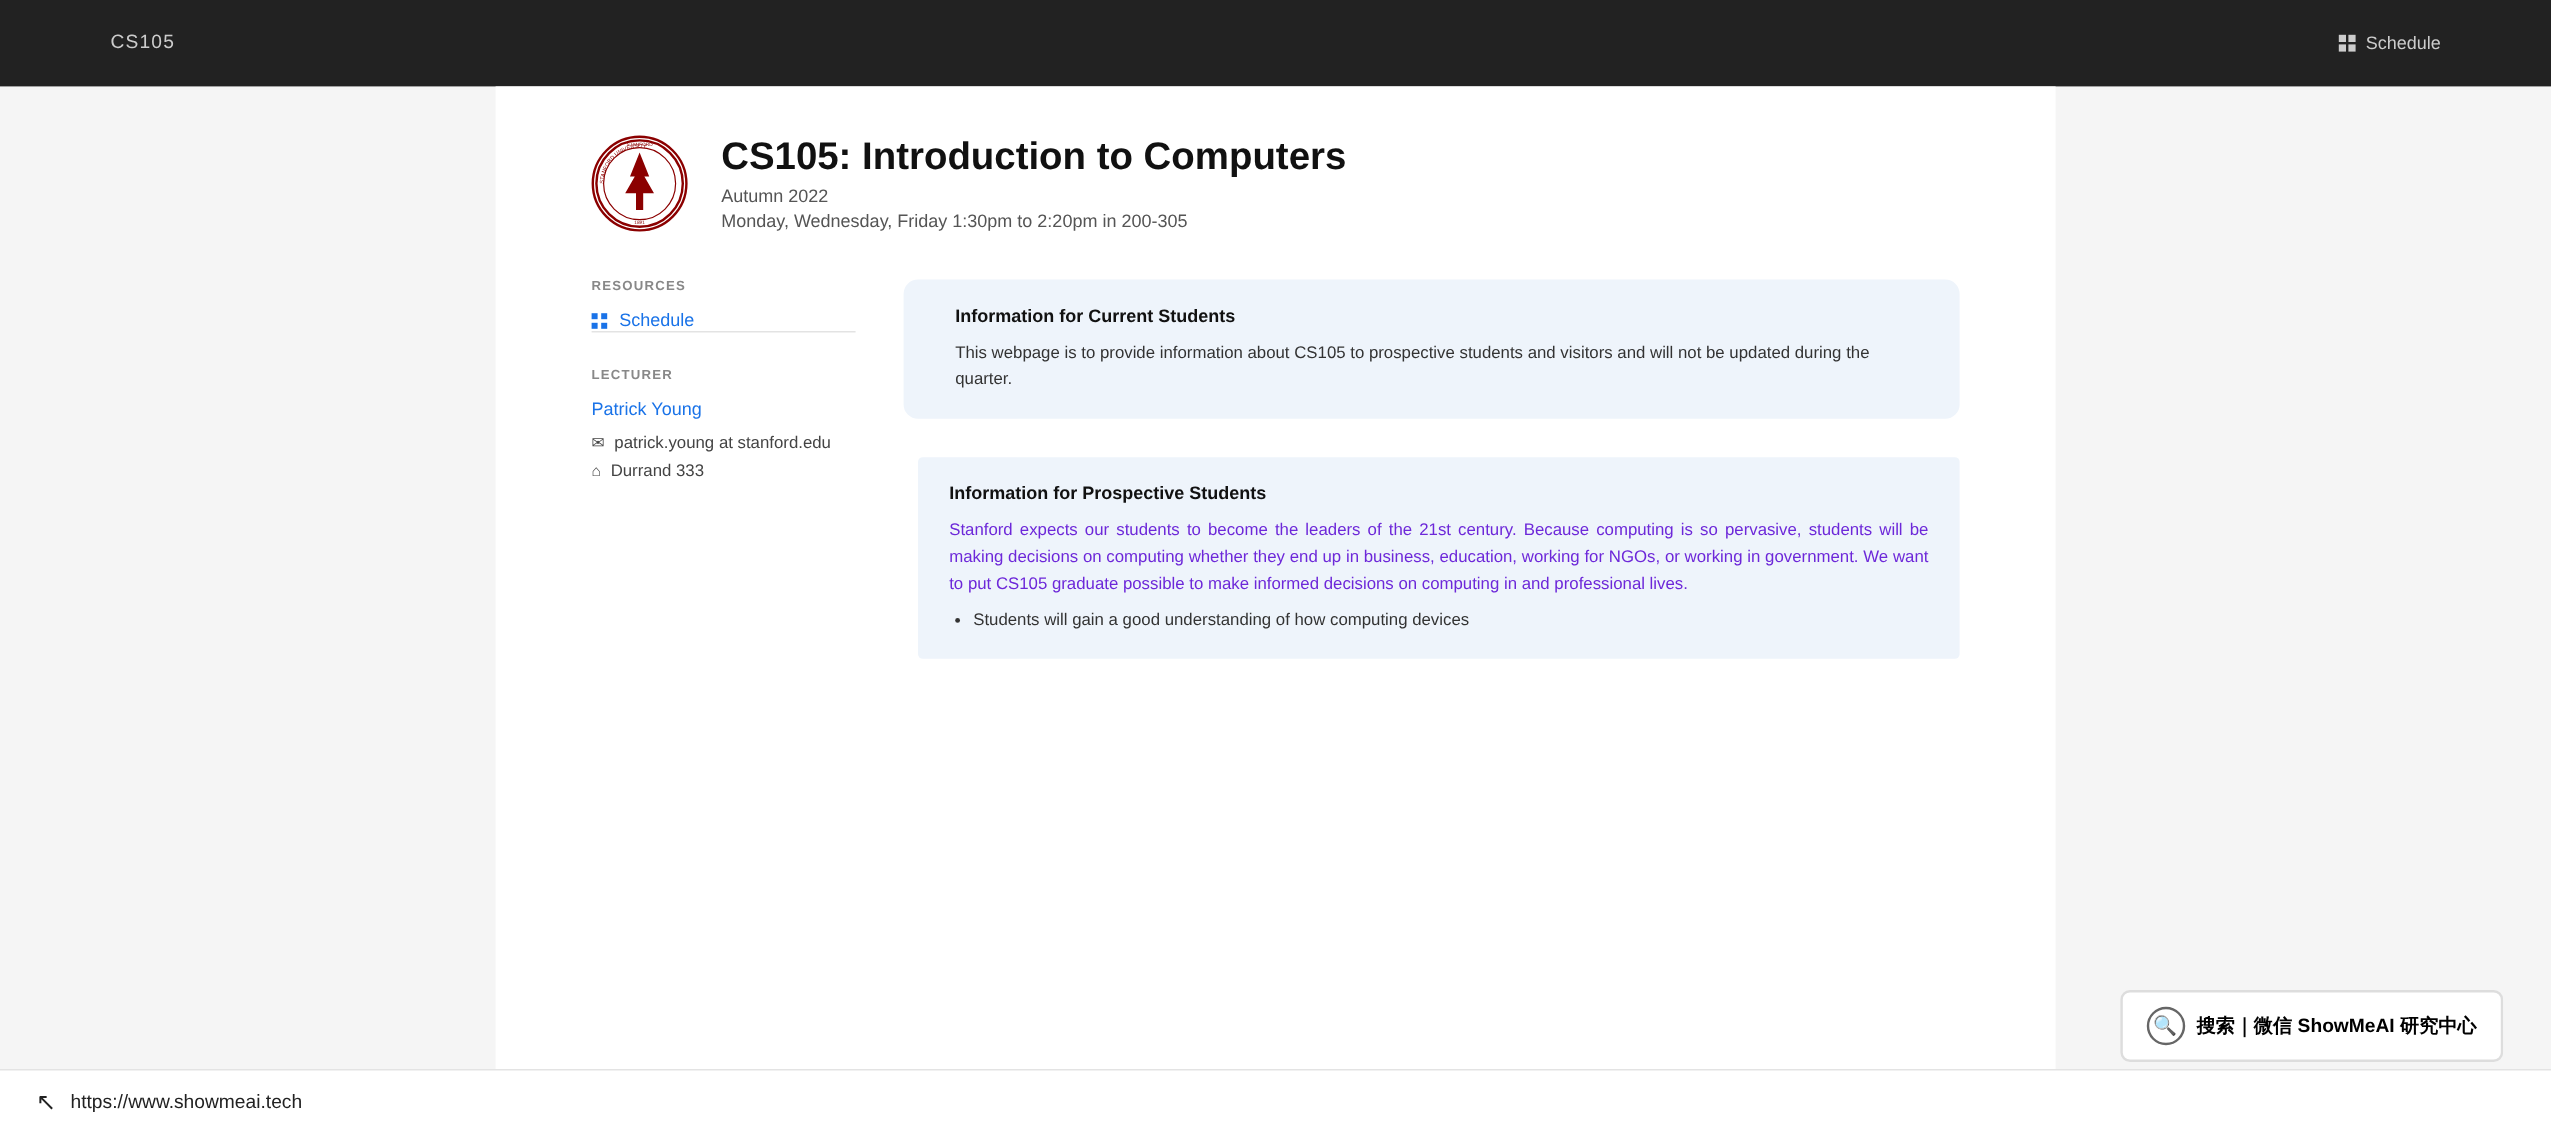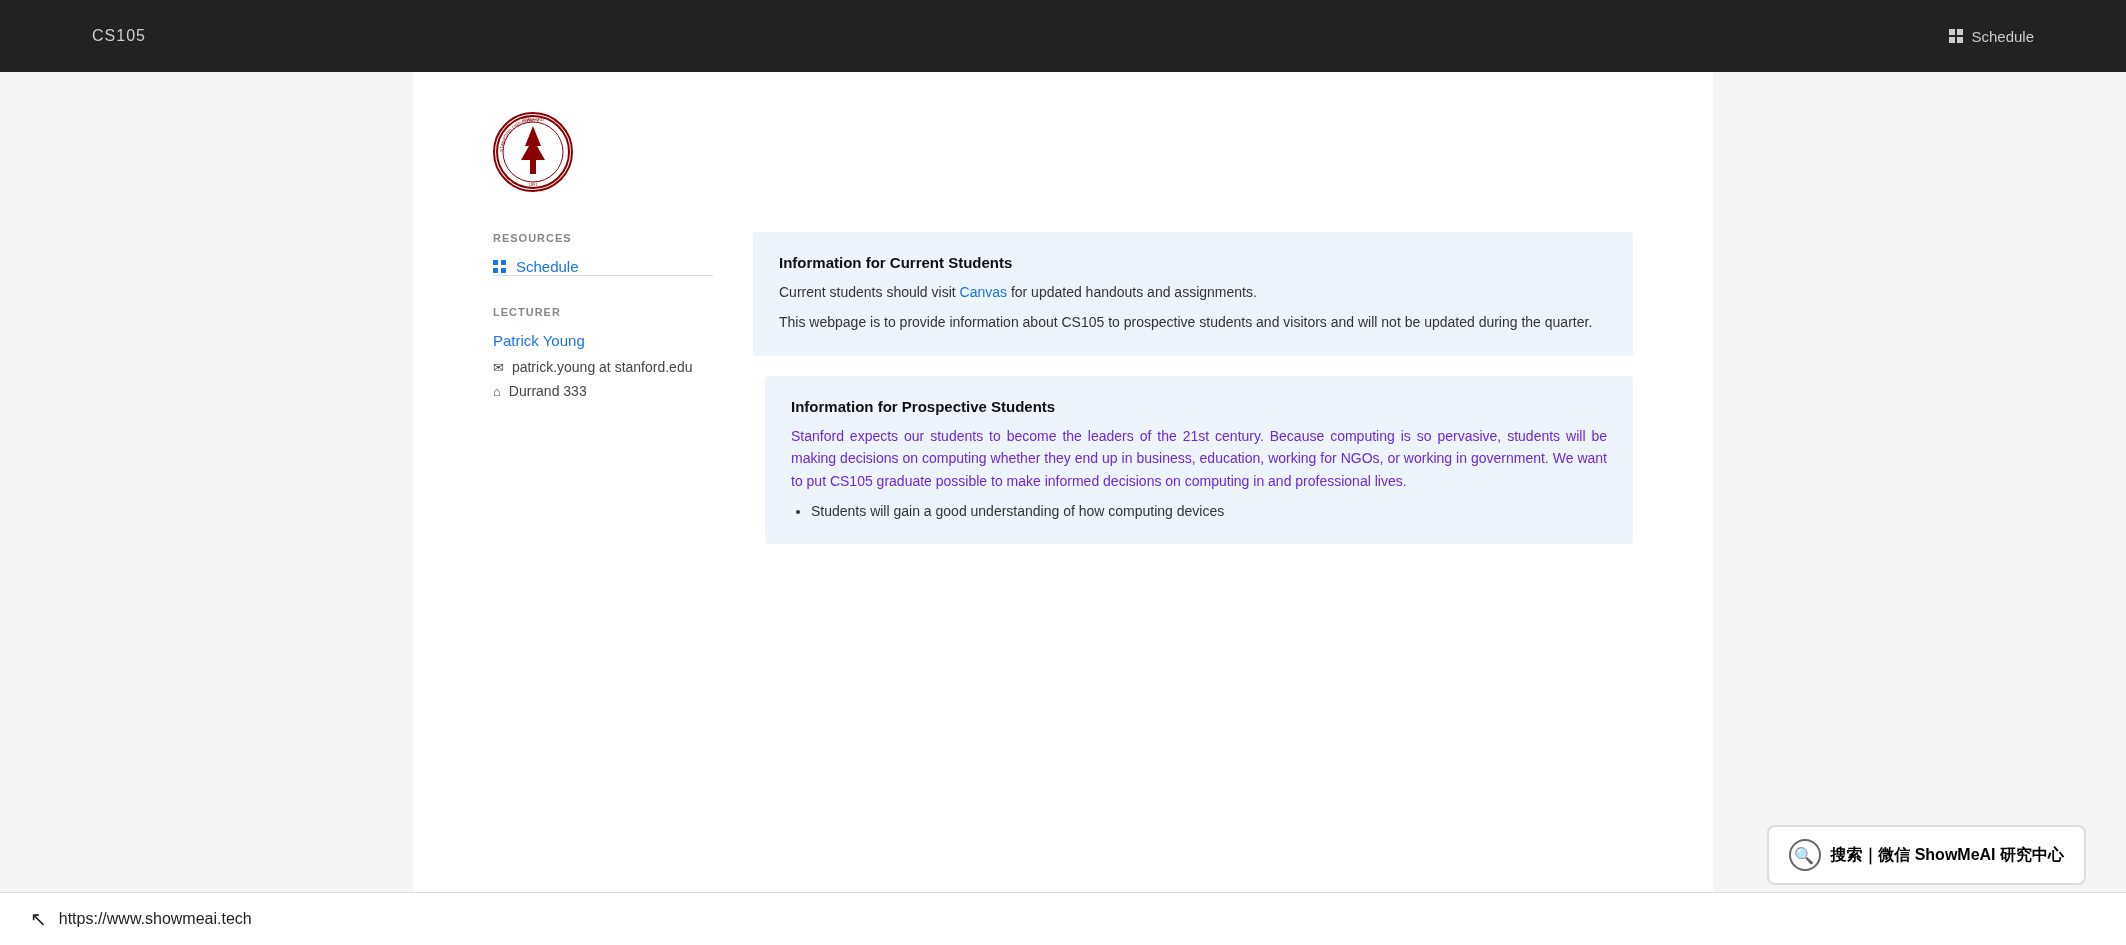--- a/index.html
+++ b/index.html
@@ -74,23 +74,23 @@
     }
     .lecturer-detail {
       display: flex; align-items: flex-start; gap: 8px; font-size: 14px; color: #444;
       margin-bottom: 8px;
     }
     .lecturer-detail .icon { font-size: 13px; margin-top: 1px; }
 
     
     .info-box {
       background: #eef4fb;
-      border-radius: 1px;
-      padding: 22px 26px;
-      margin-bottom: 20px;
+      border-radius: 12px;
+      padding: 22px 43px;
+      margin-bottom: 32px;
     }
     .info-box h3 { font-size: 15px; font-weight: bold; color: #111; margin-bottom: 10px; }
     .info-box p { font-size: 14px; color: #333; line-height: 1.6; margin-bottom: 8px; }
     .info-box p:last-child { margin-bottom: 0; }
     .canvas-link { color: #1a73e8; text-decoration: none; cursor: pointer; }
 
     .info-box2 {
       background: #eef4fb;
       border-radius: 4px;
       padding: 22px 26px;
@@ -165,20 +165,25 @@
         <text x="38" y="7" text-anchor="middle" font-size="4" fill="#8b0000" transform="rotate(0,38,38)">STANFORD</text>
         <text x="38" y="72" text-anchor="middle" font-size="4" fill="#8b0000">1891</text>
 
         <path id="topArc" d="M 8,38 A 30,30 0 0,1 68,38" fill="none"></path>
         <path id="botArc" d="M 8,38 A 30,30 0 0,0 68,38" fill="none"></path>
         <text font-size="4.5" fill="#8b0000">
           <textPath href="#topArc">STANFORD UNIVERSITY</textPath>
         </text>
       </svg>
     </div>
+    <div class="course-info">
+      <h1>CS105: Introduction to Computers</h1>
+      <div class="term">Autumn 2022</div>
+      <div class="schedule-time">Monday, Wednesday, Friday 1:30pm to 2:20pm in 200-305</div>
+    </div>
   </div>
 
   <div class="two-col">
 
     <div class="left-col">
 
       <div class="sidebar-section">
         <div class="section-label">RESOURCES</div>
         <a class="sidebar-link">
           <span class="grid-icon-small">
@@ -203,21 +208,20 @@
           <span>Durrand 333</span>
         </div>
       </div>
 
     </div>
 
     <div class="right-col">
 
       <div class="info-box">
         <h3>Information for Current Students</h3>
-        <p>Current students should visit <a class="canvas-link">Canvas</a> for updated handouts and assignments.</p>
         <p>This webpage is to provide information about CS105 to prospective students and visitors and will not be updated during the quarter.</p>
       </div>
 
       <div class="info-box2">
         <h3>Information for Prospective Students</h3>
         <p>Stanford expects our students to become the leaders of the 21st century. Because computing is so pervasive, students will be making decisions on computing whether they end up in business, education, working for NGOs, or working in government. We want to put CS105 graduate possible to make informed decisions on computing in and professional lives.</p>
         <ul>
           <li>Students will gain a good understanding of how computing devices</li>
         </ul>
       </div>

